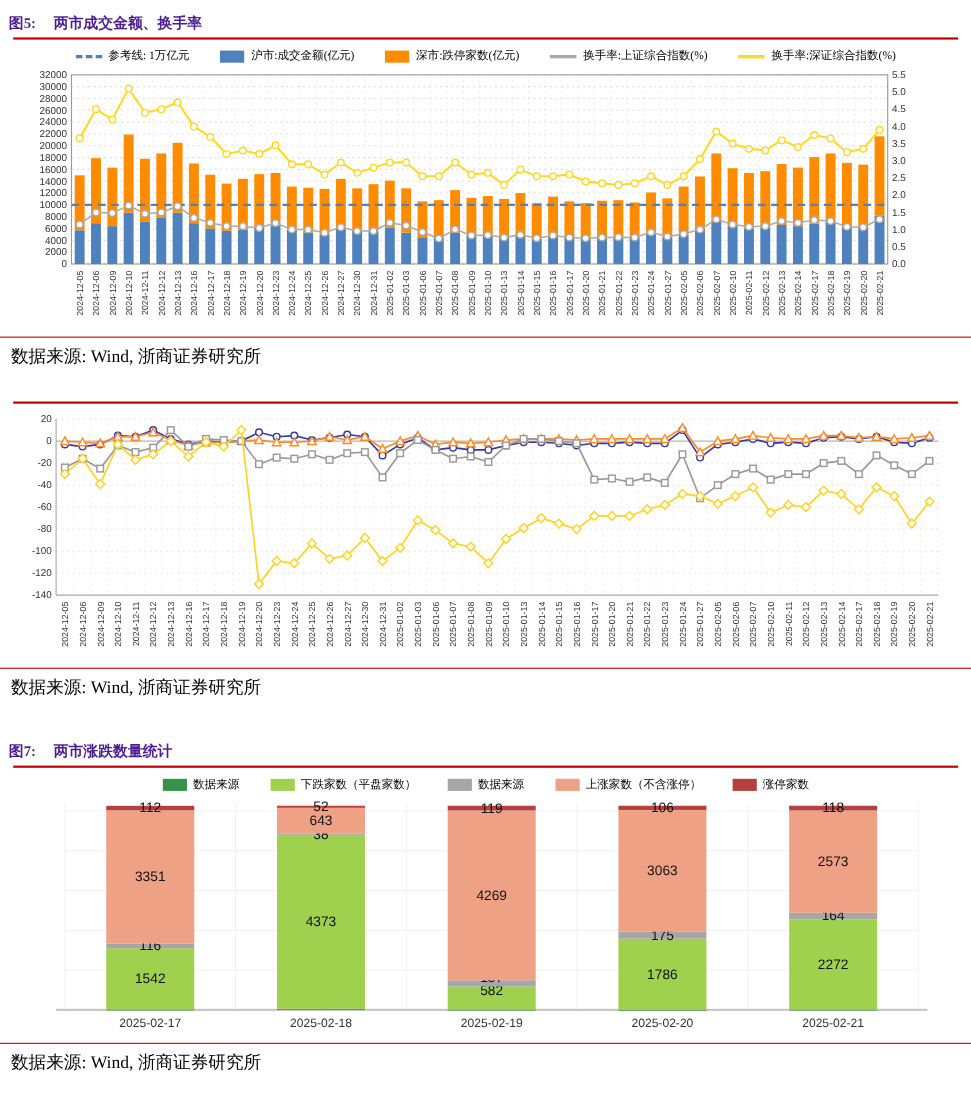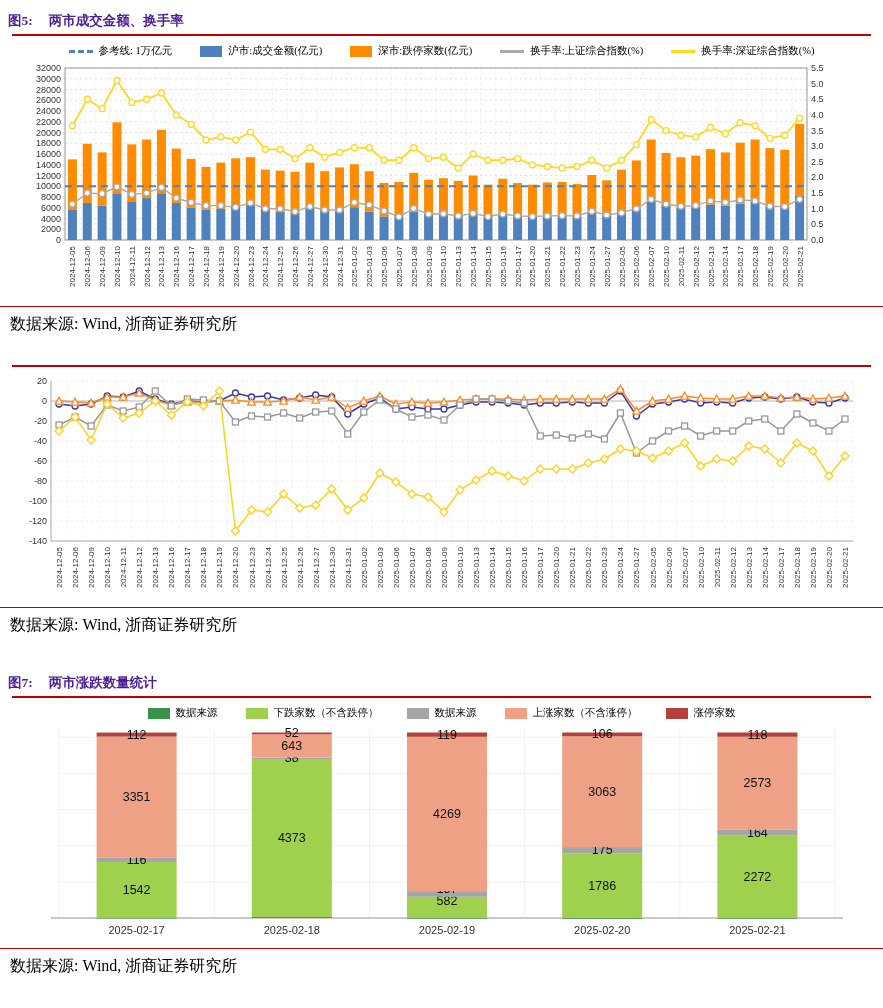--- a/index.html
+++ b/index.html
@@ -747,21 +747,21 @@
       <span class="fig-label">图7:</span><span>两市涨跌数量统计</span>
     </div>
     <hr class="title-rule">
     <div class="legend" id="legend3">
         <span class="legend-item">
           <span class="swatch rect" style="background: rgb(55, 146, 74);"></span>
           <span>数据来源</span>
         </span>
         <span class="legend-item">
           <span class="swatch rect" style="background: rgb(159, 208, 78);"></span>
-          <span>下跌家数（不含跌停）</span>
+          <span>下跌家数（平盘家数）</span>
         </span>
         <span class="legend-item">
           <span class="swatch rect" style="background: rgb(166, 166, 166);"></span>
           <span>数据来源</span>
         </span>
         <span class="legend-item">
           <span class="swatch rect" style="background: rgb(239, 161, 133);"></span>
           <span>上涨家数（不含涨停）</span>
         </span>
         <span class="legend-item">

